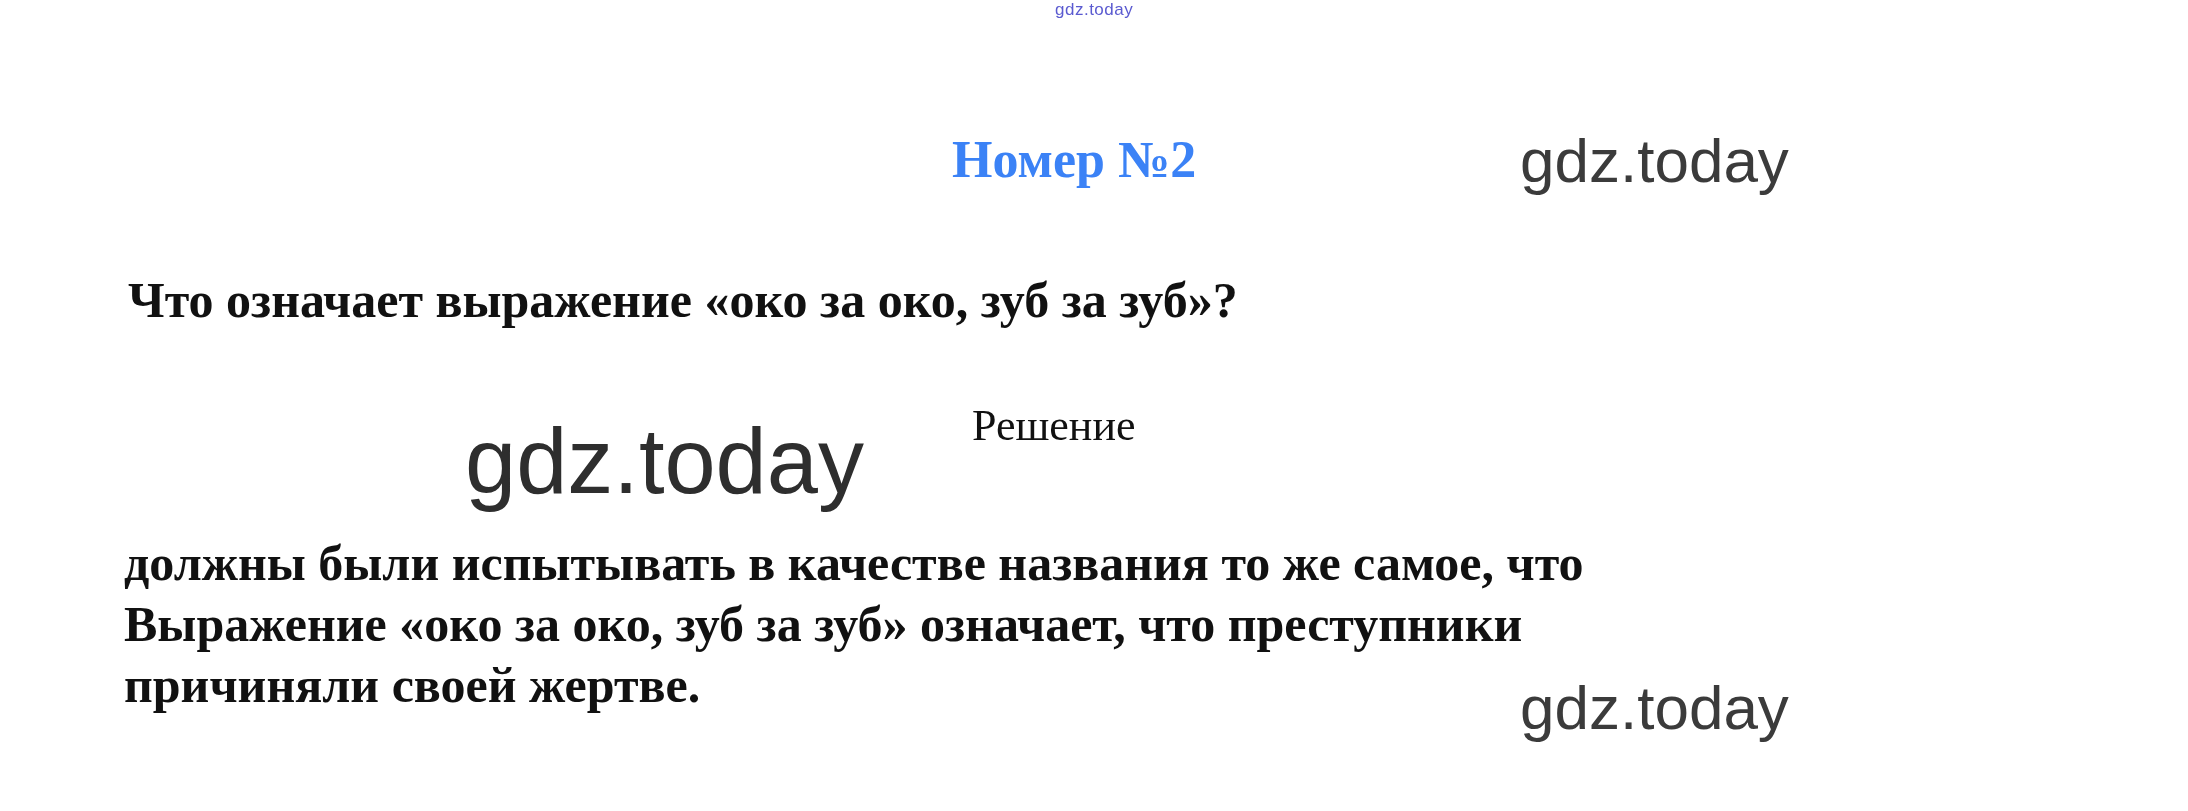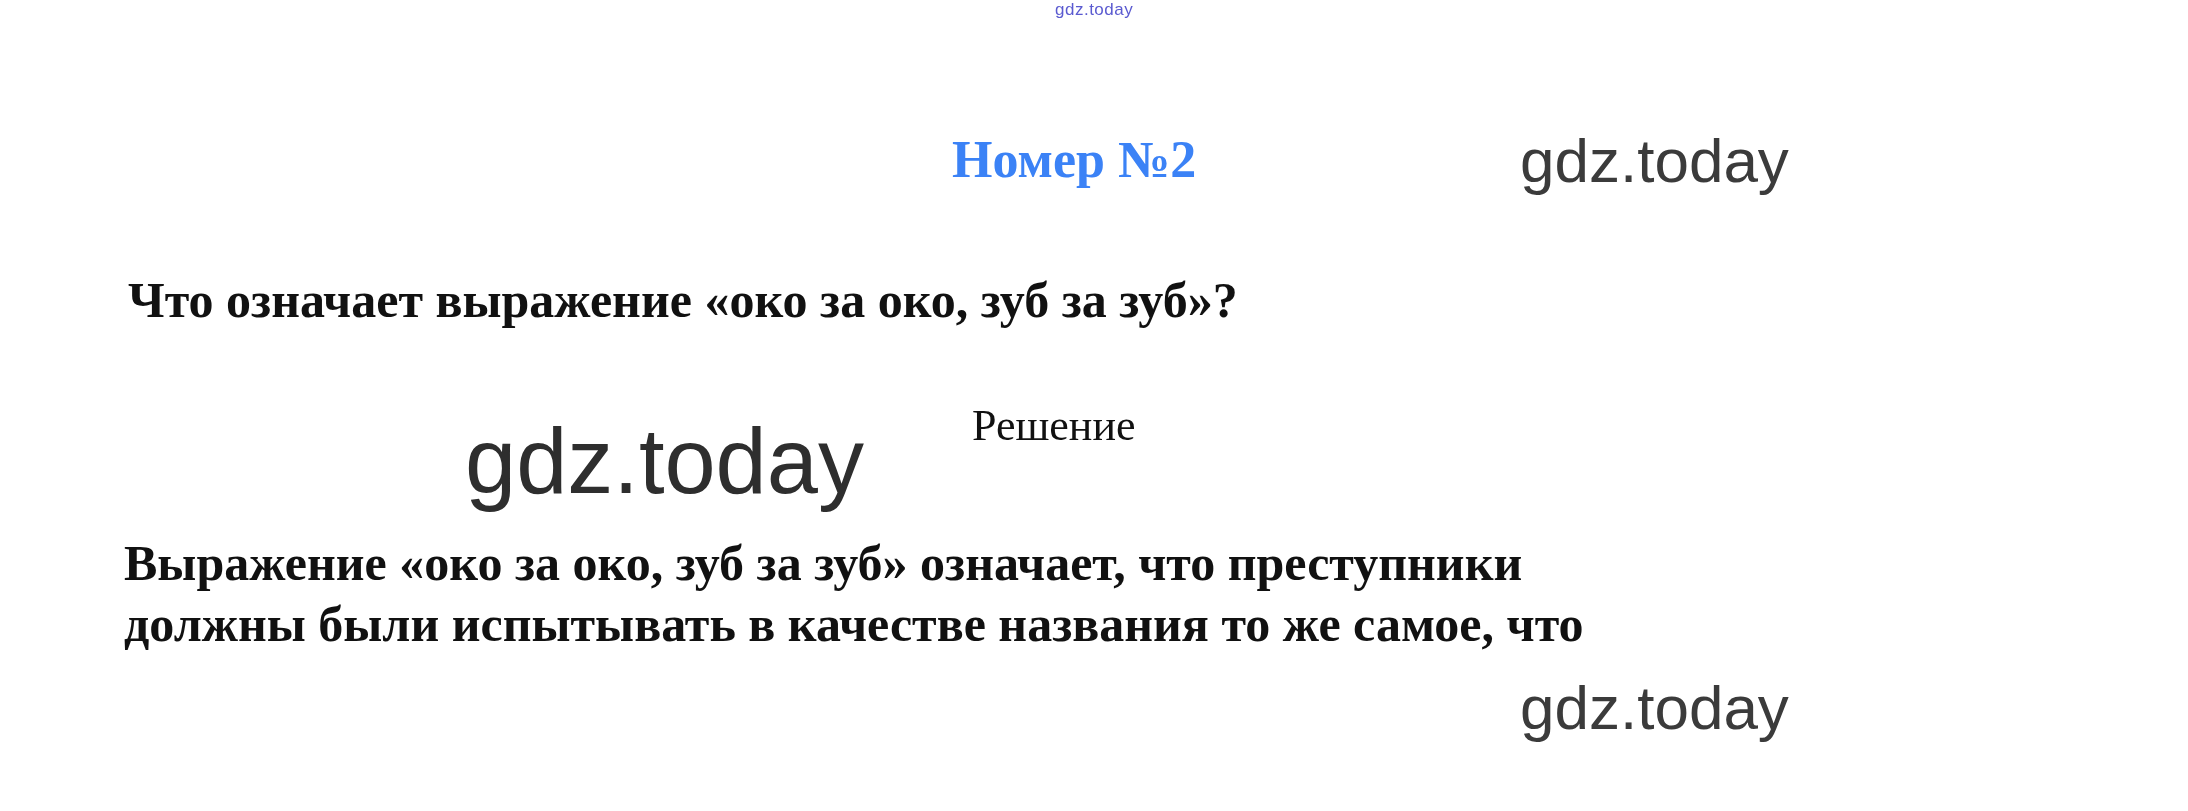--- a/index.html
+++ b/index.html
@@ -138,19 +138,20 @@
 
   <div class="watermark-header">gdz.today</div>
 
   <div class="question-text">Что означает выражение «око за око, зуб за зуб»?</div>
 
   <div class="watermark-center">gdz.today</div>
 
   <div class="solution-label">Решение</div>
 
   <div class="answer-block">
+    <div class="answer-line">должны были испытывать в качестве названия то же самое, что</div>
     <div class="answer-line">Выражение «око за око, зуб за зуб» означает, что преступники</div>
-    <div class="answer-line">должны были испытывать в качестве названия то же самое, что</div>
+    <div class="answer-line">причиняли своей жертве.</div>
   </div>
 
   <div class="watermark-bottom">gdz.today</div>
 
 </div>
 
 </body></html>

